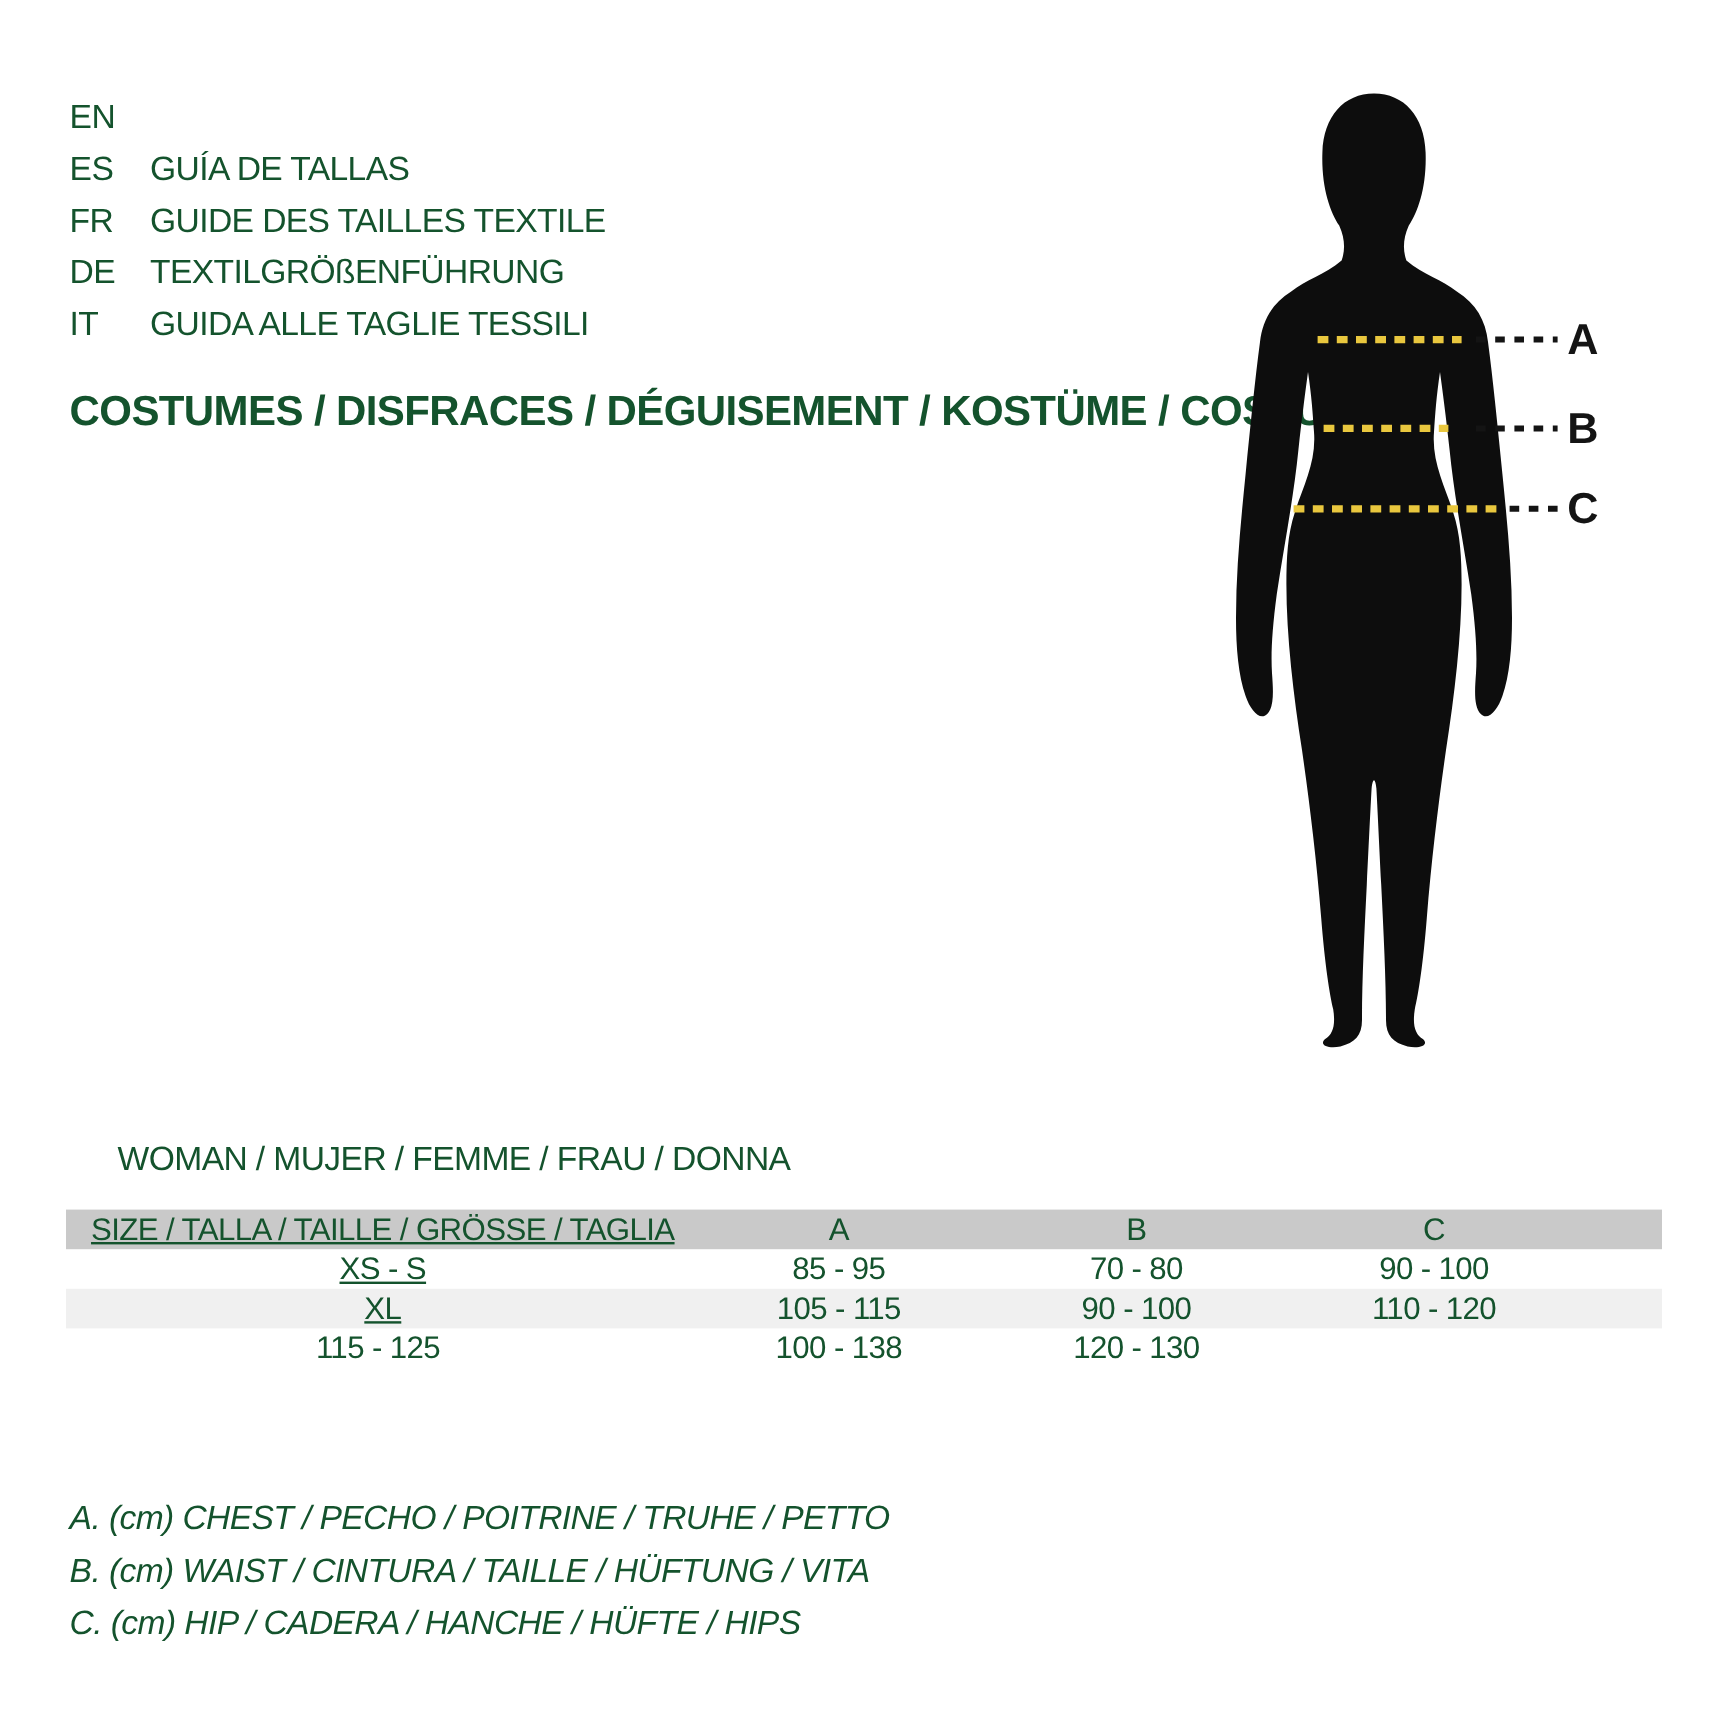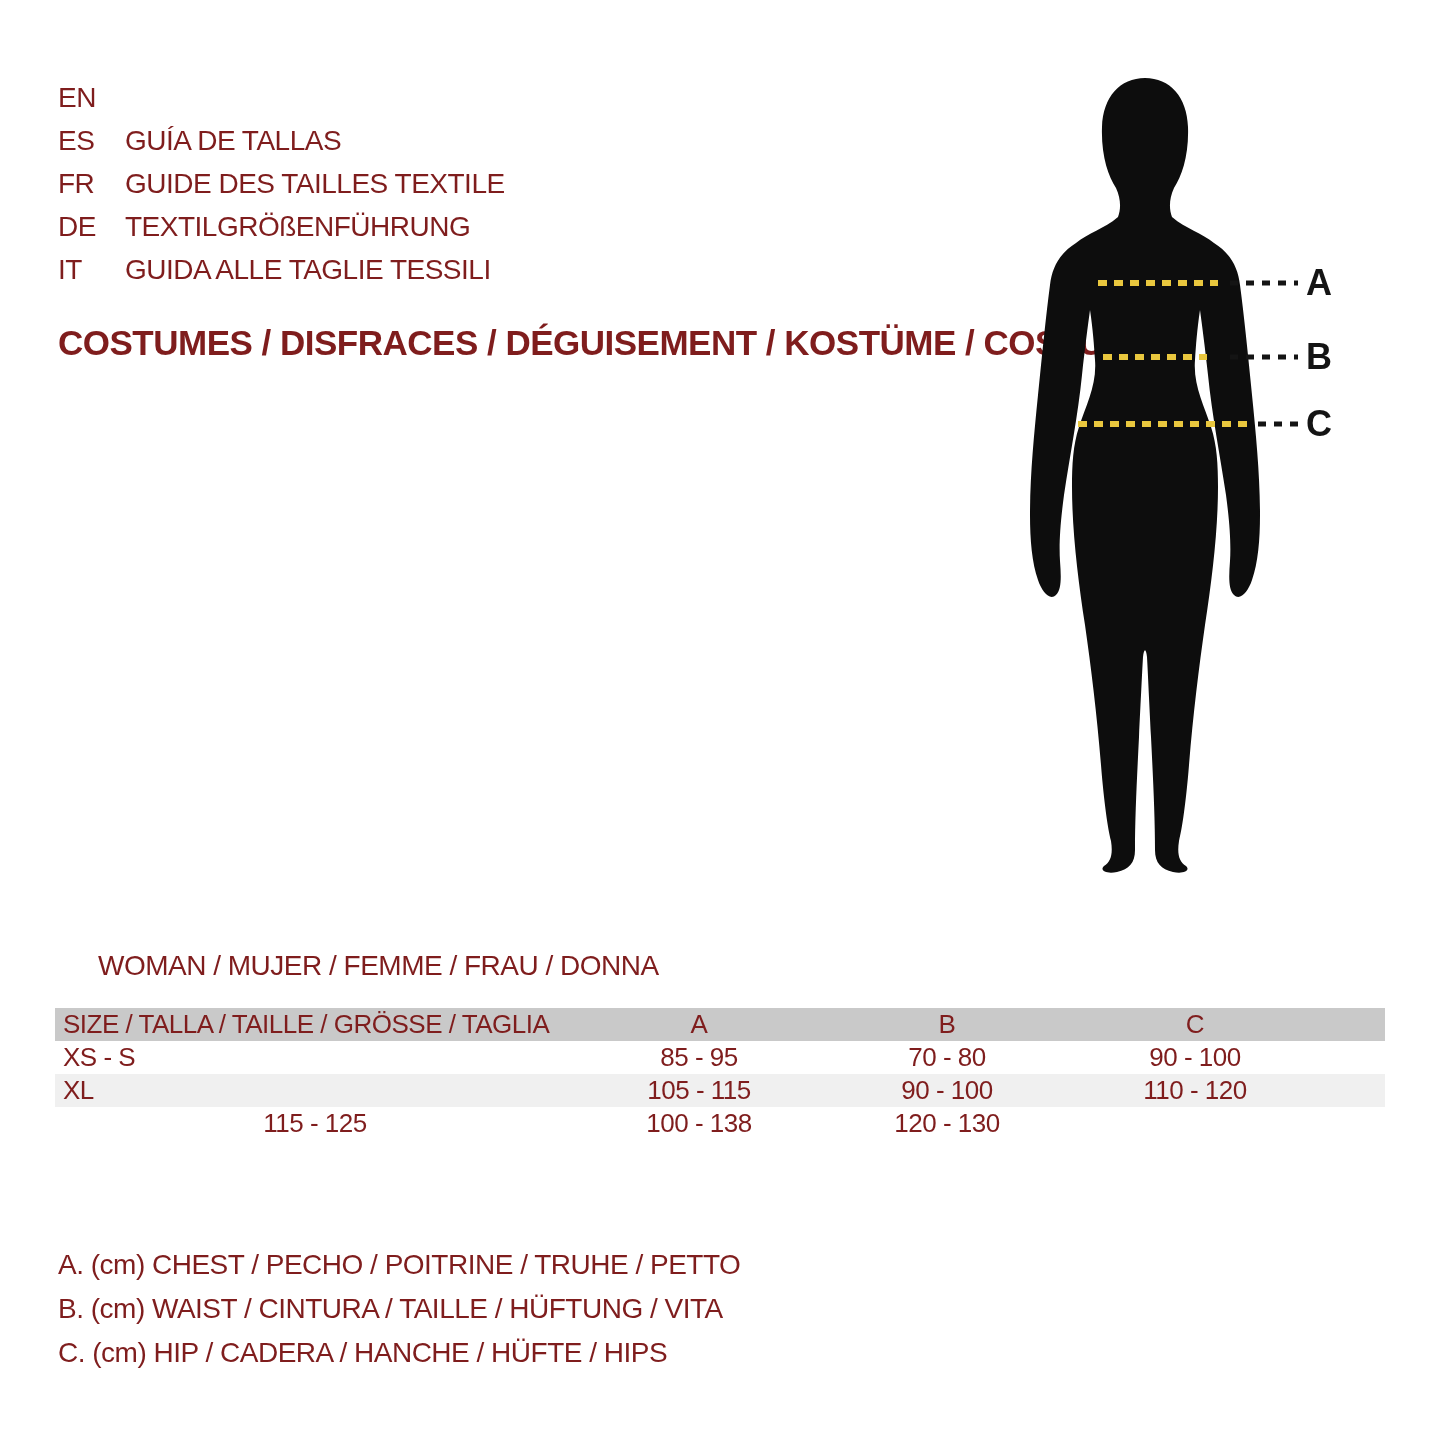--- a/index.html
+++ b/index.html
@@ -3,21 +3,21 @@
 <meta charset="utf-8">
 <style>
   * { margin: 0; padding: 0; box-sizing: border-box; }
   body { background: #ffffff; }
   .page {
     position: relative;
     width: 1445px;
     height: 1444px;
     background: #ffffff;
     font-family: "Liberation Sans", sans-serif;
-    color: #7f1d1d;
+    color: #14532d;
     overflow: hidden;
   }
   
   .lang-block { position: absolute; left: 58px; top: 76px; }
   .lang-row { display: flex; height: 43px; line-height: 43px; font-size: 28px; letter-spacing: -0.5px; }
   .lang-code { width: 67px; flex: 0 0 67px; }
   
   .category-title {
     position: absolute; left: 58px; top: 325px;
     font-size: 35px; line-height: 36px; font-weight: bold; letter-spacing: -0.5px;
@@ -28,25 +28,25 @@
   
   .section-title {
     position: absolute; left: 58px; top: 950px;
     font-size: 28px; line-height: 32px; letter-spacing: -0.5px; margin-left: 40px;
   }
   
   .size-table { position: absolute; left: 55px; top: 1008px; width: 1330px; font-size: 26px; letter-spacing: -0.5px; }
   .trow { display: grid; grid-template-columns: 520px 248px 248px 248px; height: 33px; line-height: 33px; align-items: center; }
   .trow.header { background: #c9c9c9; }
   .tcell { white-space: nowrap; }
-  .tcell.size { padding-left: 8px; text-align: left; }
+  .tcell.size { padding-left: 8px; text-align: center; text-decoration: underline; }
   .tcell.val { text-align: center; }
   .tbody .trow:nth-child(even) { background: #f0f0f0; }
   
-  .legend { position: absolute; left: 58px; top: 1243px; }
+  .legend { position: absolute; left: 58px; top: 1243px; font-style: italic; }
   .legend-row { height: 44px; line-height: 44px; font-size: 28px; letter-spacing: -0.5px; white-space: nowrap; }
 </style>
 </head>
 <body>
 
 <div class="page">
 
   <div class="lang-block">
     <div class="lang-row">
       <span class="lang-code">EN</span>

